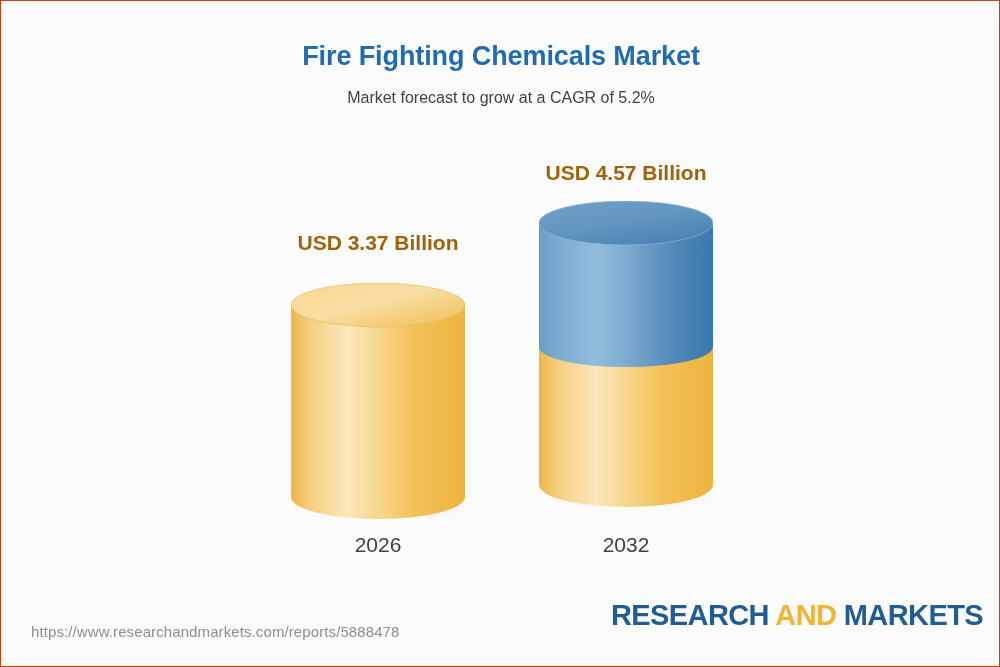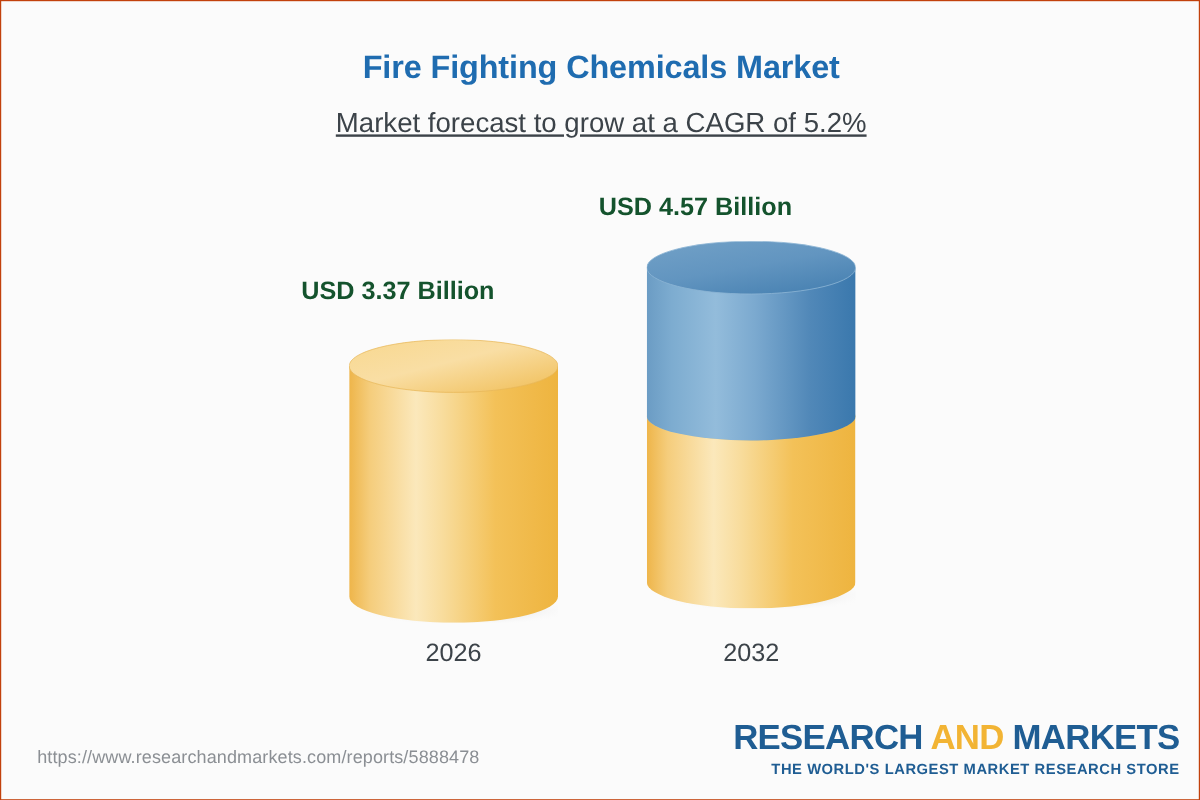--- a/index.html
+++ b/index.html
@@ -34,24 +34,23 @@
     font-weight: bold;
     color: #1f6cb0;
     letter-spacing: -0.1px;
   }
   .chart-subtitle {
     position: absolute;
     top: 88px;
     left: 0;
     width: 1000px;
     text-align: center;
-    font-size: 23px;
+    font-size: 16px;
     font-weight: normal;
     color: #3c4349;
-    text-decoration: underline;
   }
 
   
   .plot-area {
     position: absolute;
     left: 0;
     top: 0;
     width: 1000px;
     height: 600px;
   }
@@ -60,23 +59,24 @@
     position: absolute;
   }
   .bar-group.g0 { left: 290px; top: 230px; width: 174px; }
   .bar-group.g1 { left: 538px; top: 160px; width: 174px; }
 
   .value-label {
     position: absolute;
     top: 0;
     left: -40px;
     width: 254px;
+    text-align: center;
     font-size: 21px;
     font-weight: bold;
-    color: #14532d;
+    color: #a16207;
     white-space: nowrap;
   }
 
   .cylinder {
     position: absolute;
     left: 0;
   }
   .cylinder.c0 { top: 52px; width: 174px; height: 236px; }
   .cylinder.c1 { top: 40px; width: 174px; height: 306px; }
 
@@ -224,16 +224,15 @@
 
       <div class="cat-label l1">2032</div>
     </div>
 
   </div>
 
   <div class="source-url">https://www.researchandmarkets.com/reports/5888478</div>
 
   <div class="logo">
     <div class="logo-main"><span>RESEARCH </span><span class="logo-and">AND</span><span> MARKETS</span></div>
-    <div class="logo-tagline">THE WORLD'S LARGEST MARKET RESEARCH STORE</div>
   </div>
 
 </div>
 
 </body></html>

